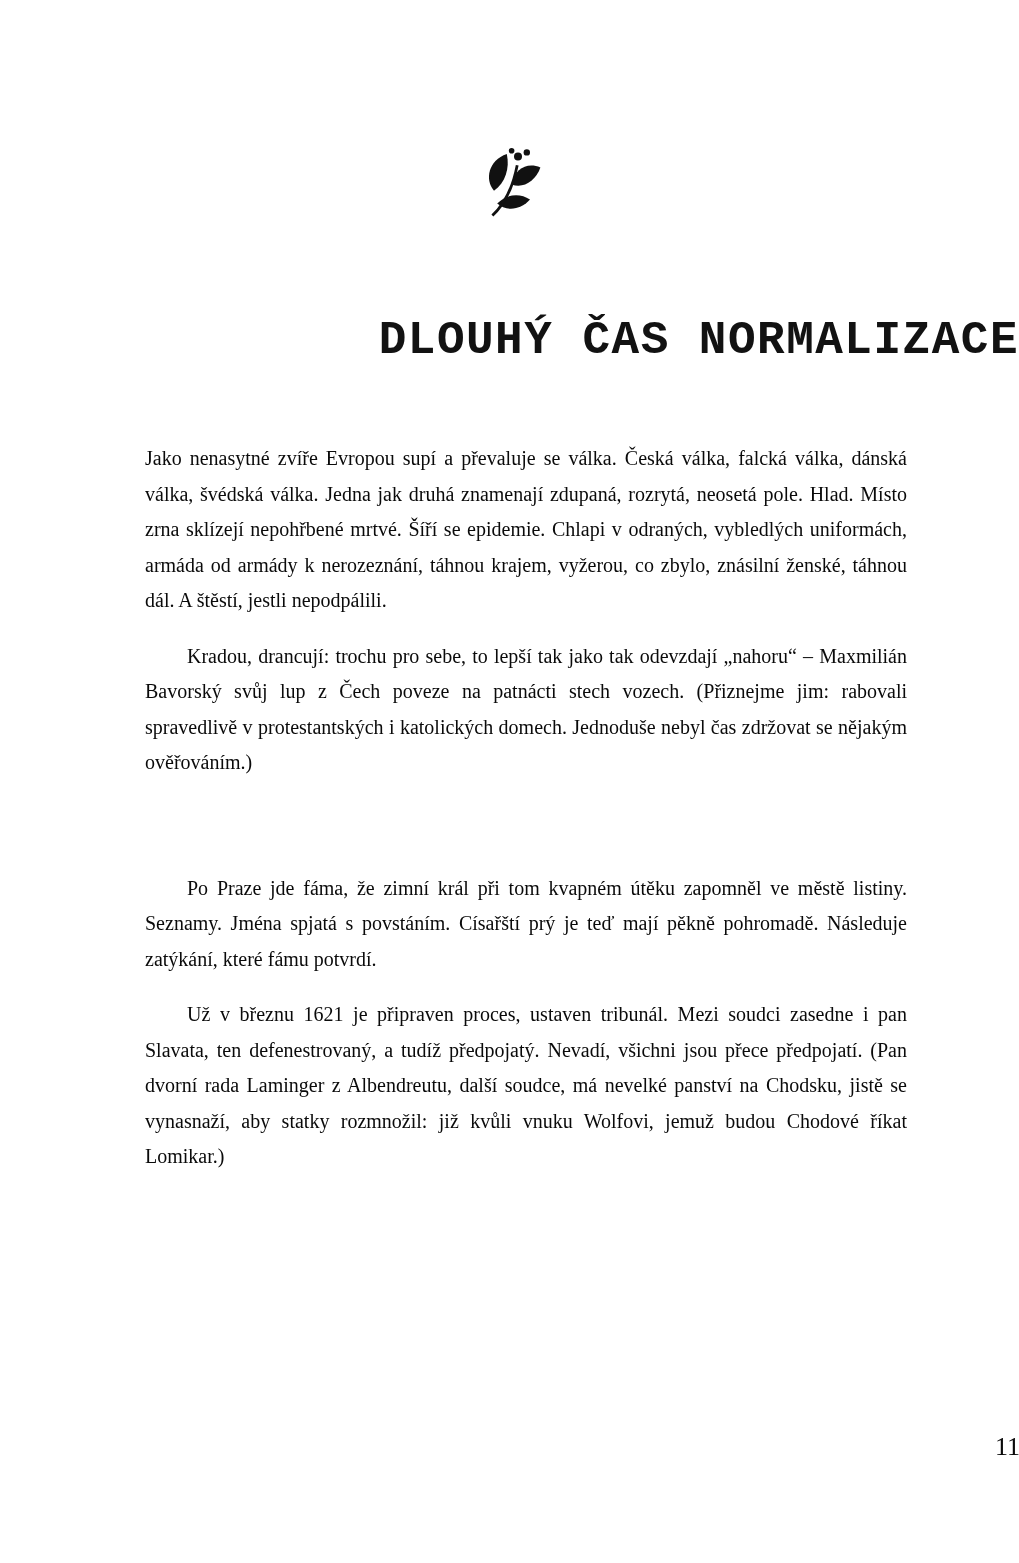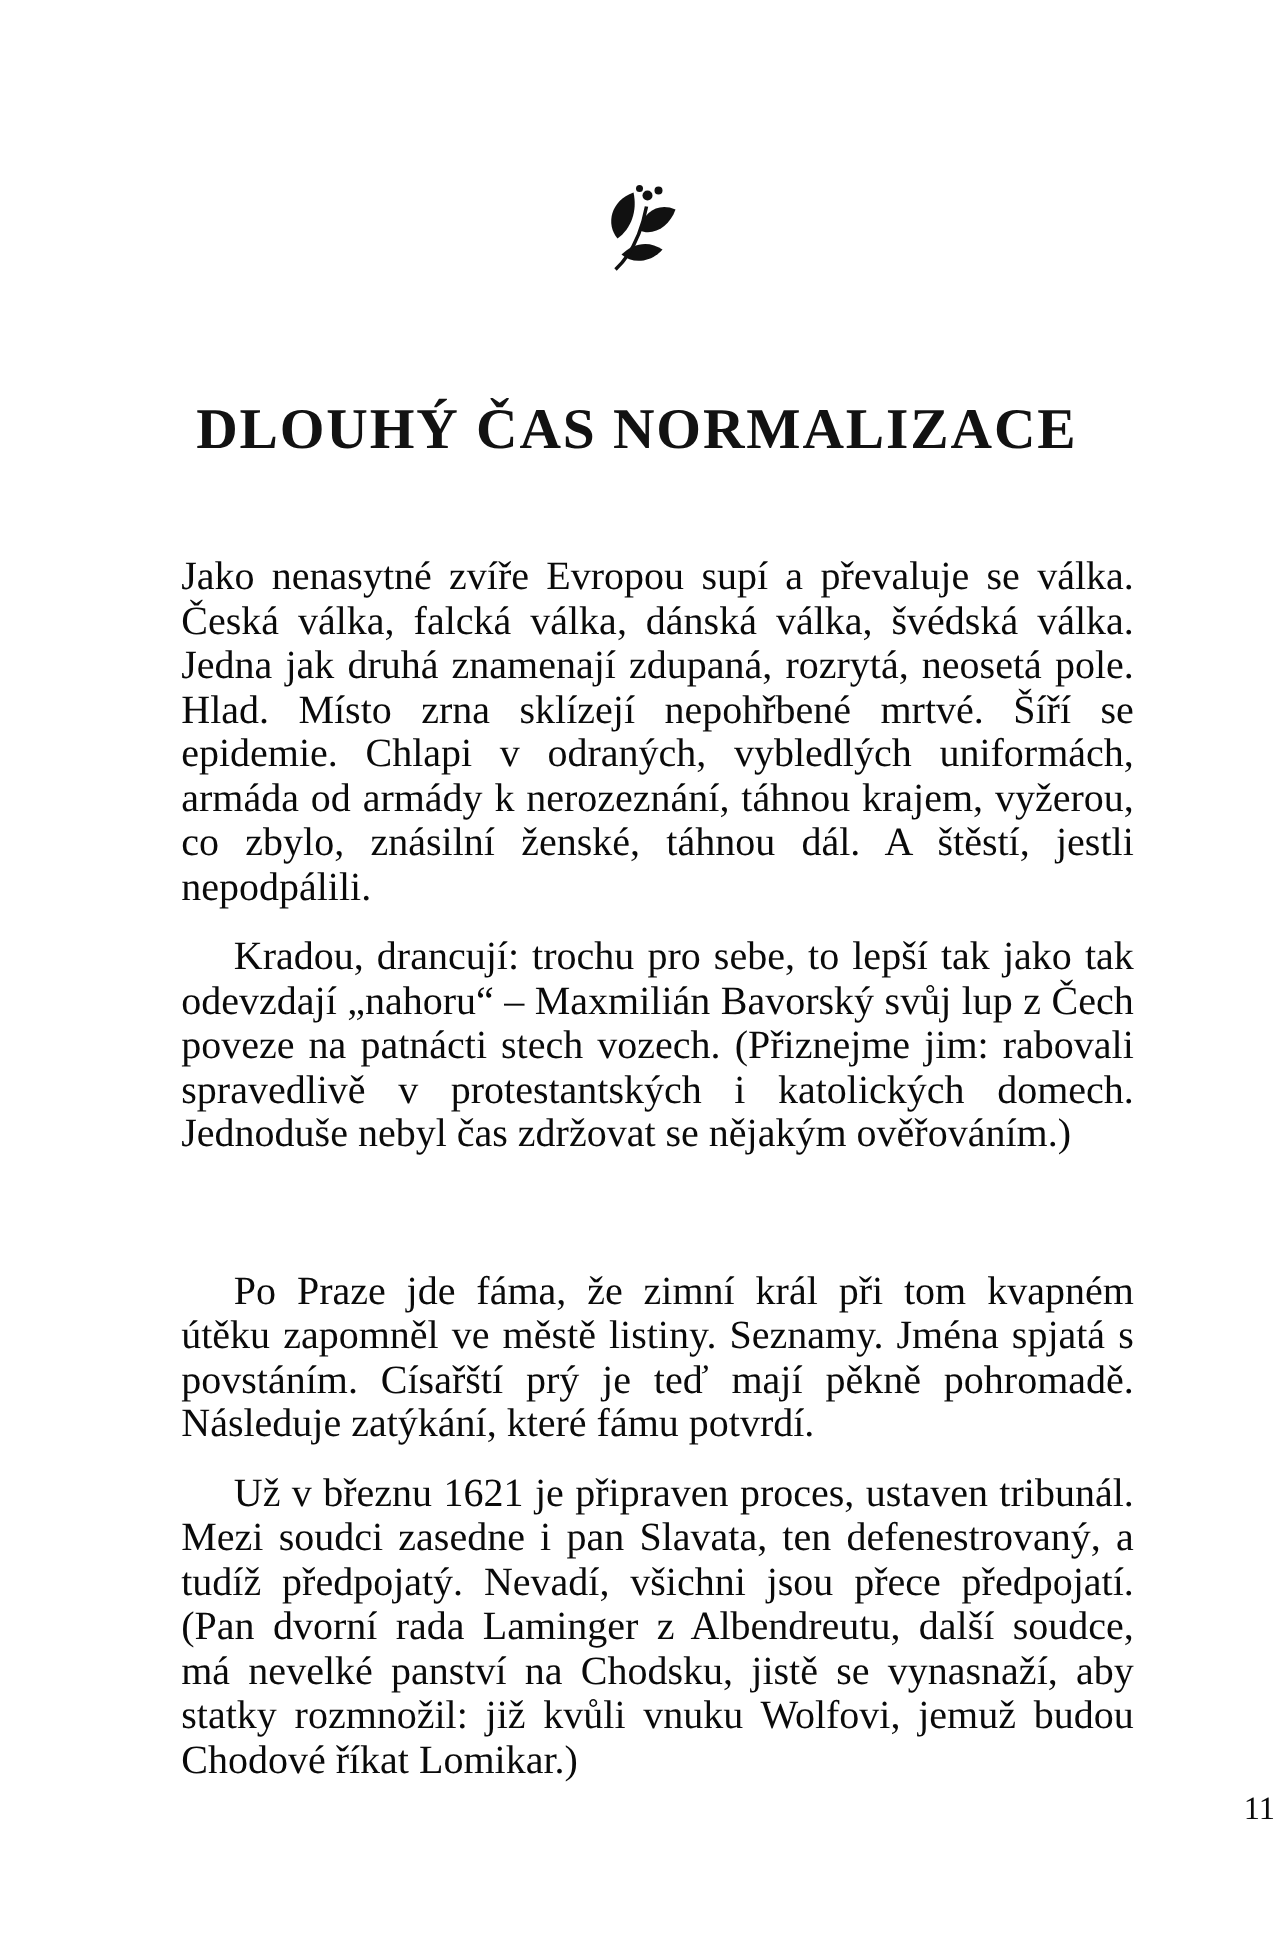--- a/index.html
+++ b/index.html
@@ -16,31 +16,31 @@
     font-family: "Liberation Serif", serif;
     overflow: hidden;
   }
   .ornament-wrap {
     padding-top: 146px;
     display: flex;
     justify-content: center;
   }
   .chapter-title {
     margin: 93px 0 0 0;
-    text-align: center;
+    text-align: right;
     font-size: 46px;
     font-weight: bold;
     letter-spacing: 1.5px;
     color: #121212;
-    font-family: Liberation Serif, serif;
+    font-family: Liberation Mono, monospace;
   }
   .body-text {
     width: 762px;
     margin: 74px 0 0 145px;
-    font-size: 32px;
+    font-size: 20px;
     line-height: 35.5px;
     text-align: justify;
     hyphens: auto;
     -webkit-hyphens: auto;
   }
   .body-text p {
     margin: 0;
   }
   .body-text p.indent {
     text-indent: 42px;

